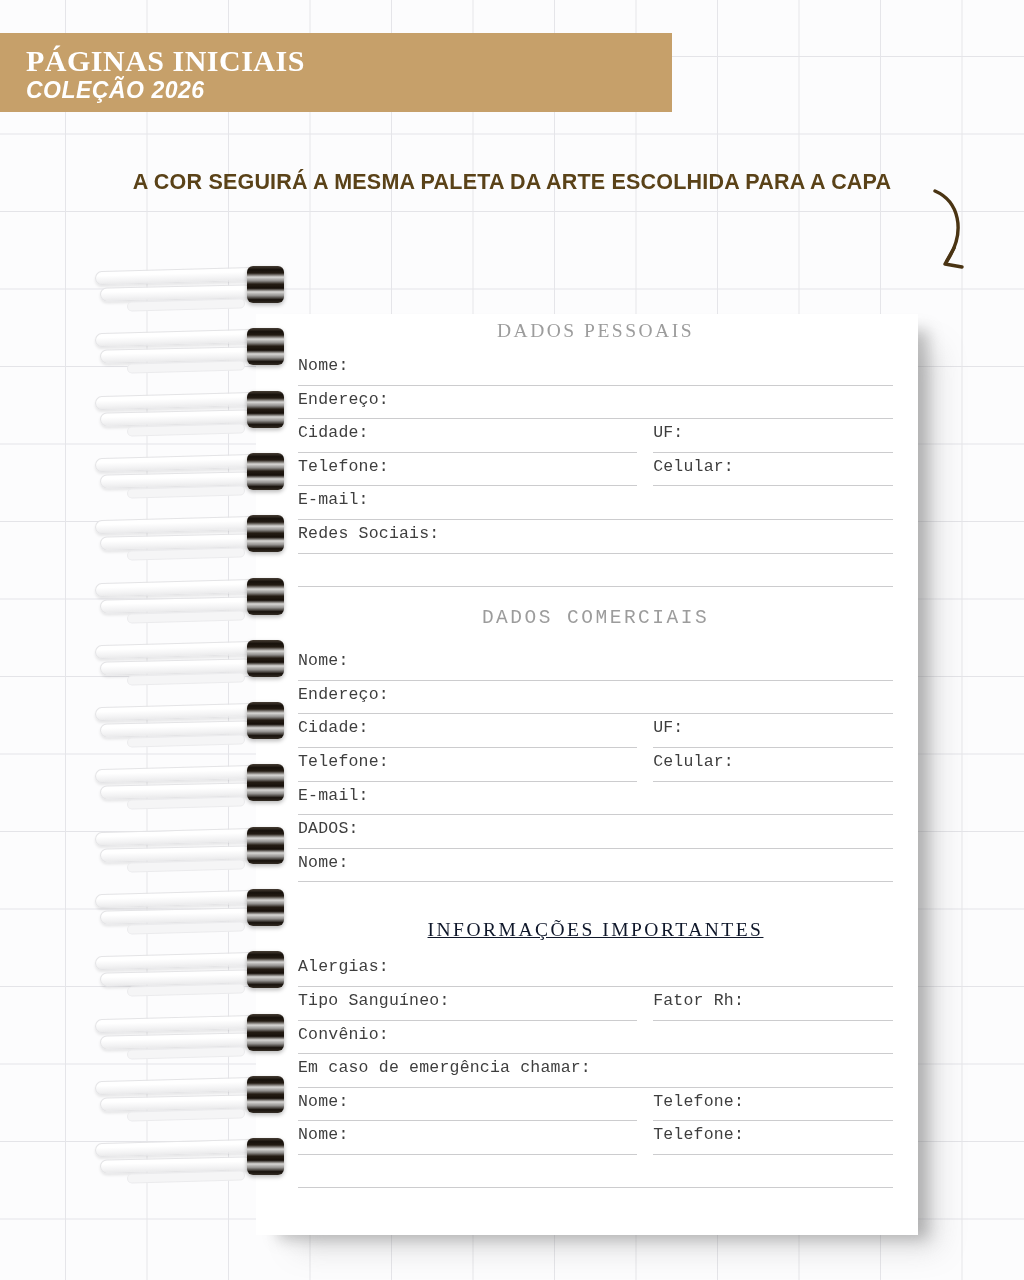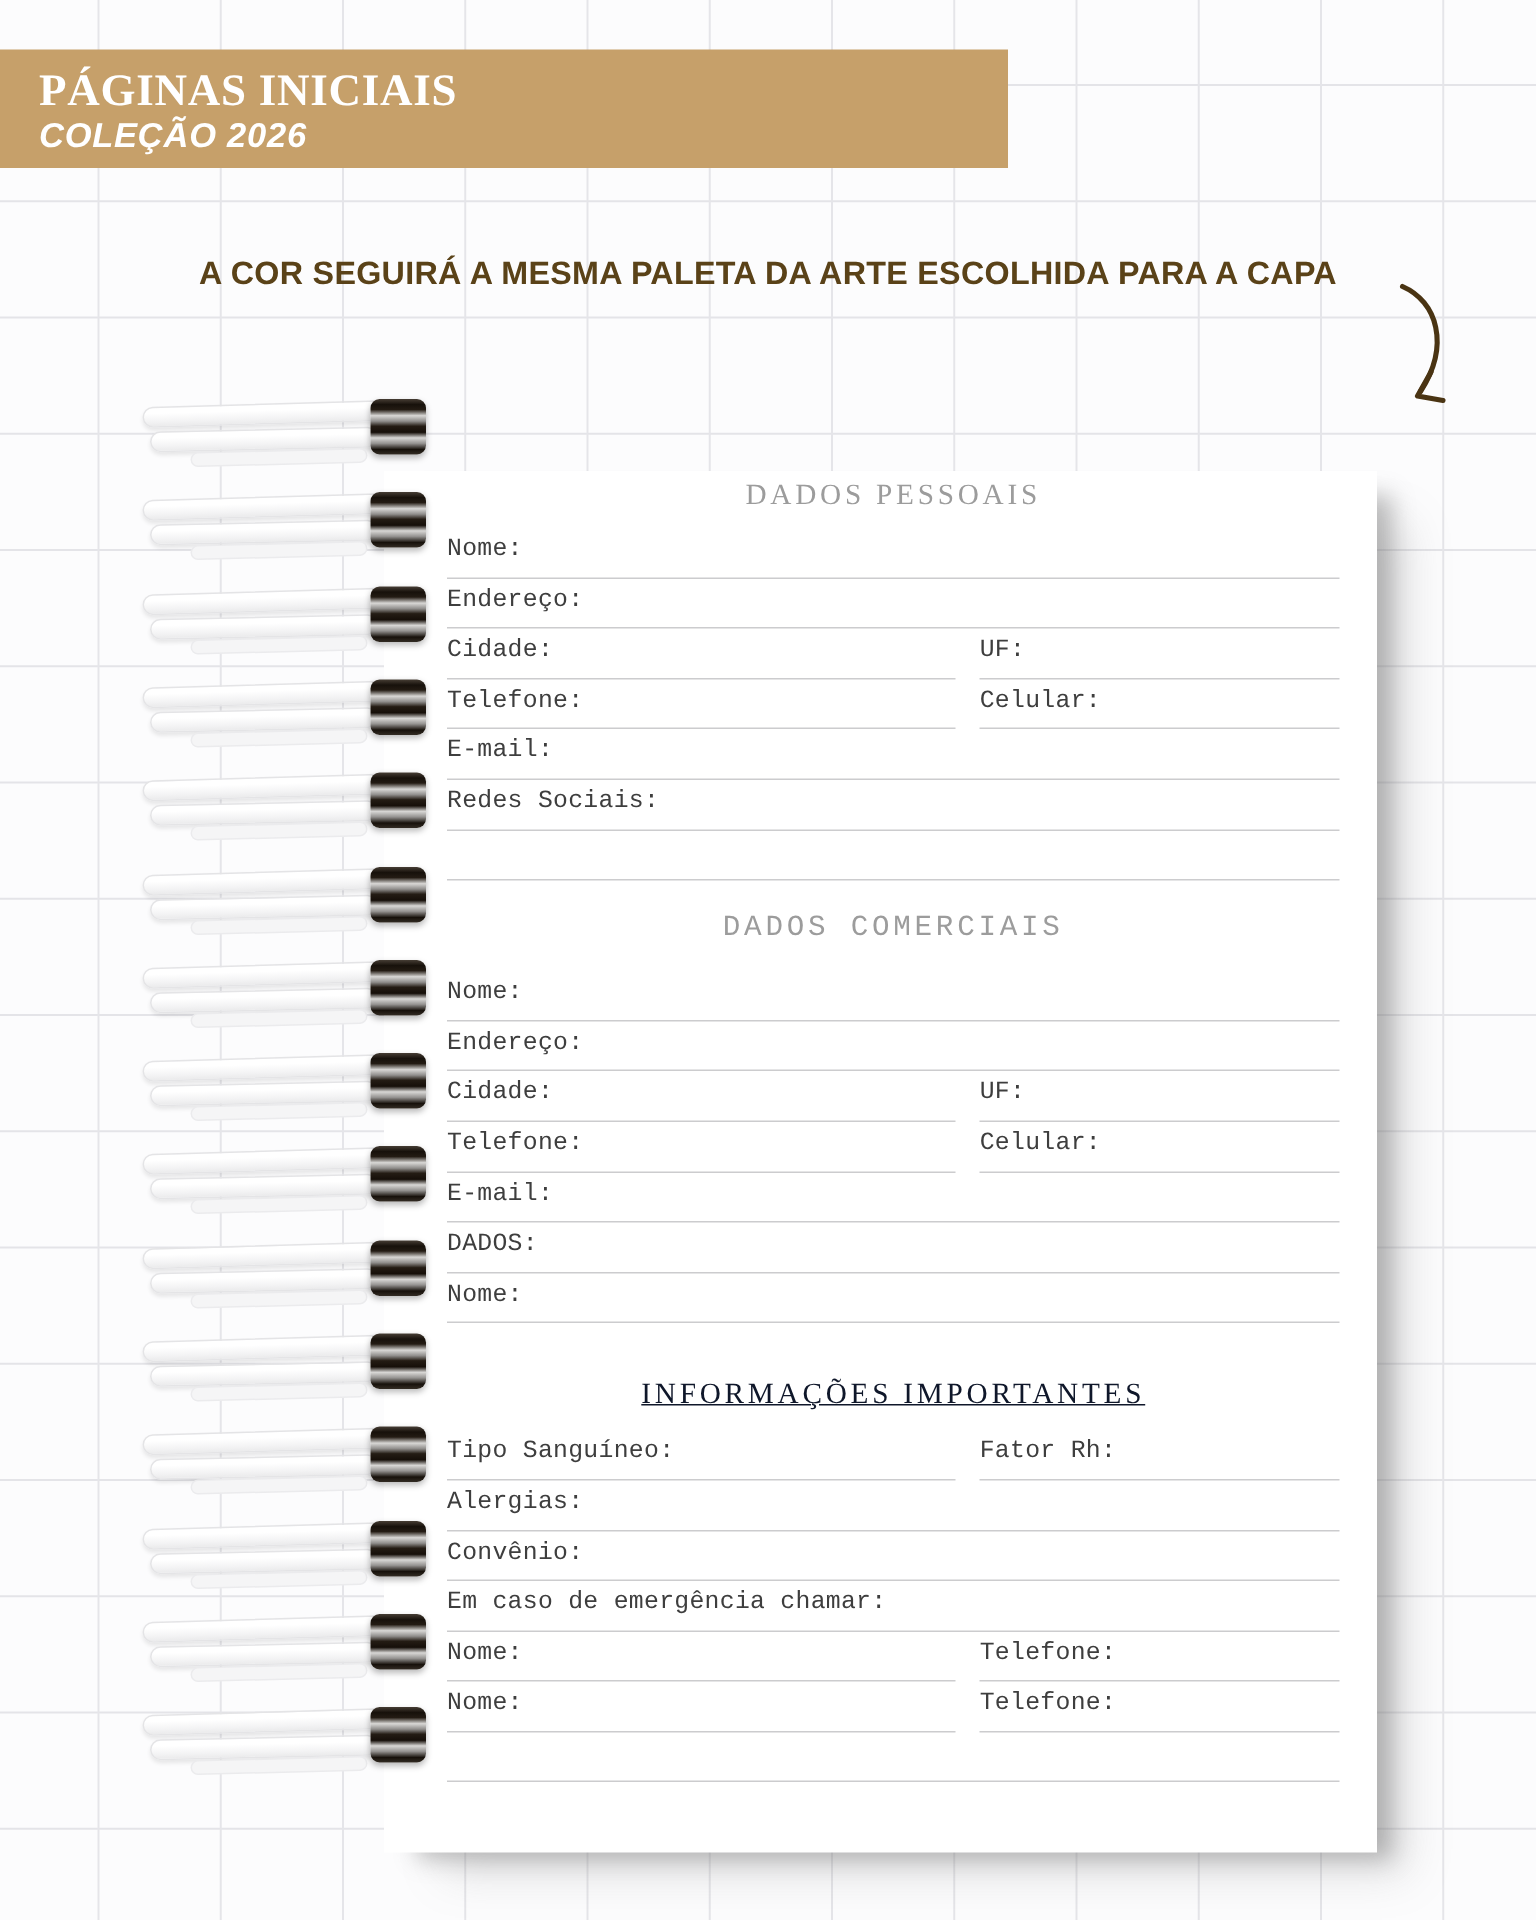--- a/index.html
+++ b/index.html
@@ -188,31 +188,31 @@
           </div>
         </div>
         <div class="frow">
           <div class="field" style="border-bottom-color: rgb(204, 204, 206);">
             <span class="flabel" style="color: rgb(62, 62, 62);">Nome:</span>
           </div>
         </div>
       </div>
       <div class="section">
         <div class="sheading" style="color: #0f172a; text-decoration: underline;">INFORMAÇÕES IMPORTANTES</div>
+        <div class="frow">
+          <div class="field" style="border-bottom-color: rgb(204, 204, 206);">
+            <span class="flabel" style="color: rgb(62, 62, 62);">Alergias:</span>
+          </div>
+        </div>
         <div class="frow two">
           <div class="field" style="border-bottom-color: rgb(204, 204, 206);">
             <span class="flabel" style="color: rgb(62, 62, 62);">Tipo Sanguíneo:</span>
           </div>
           <div class="field" style="border-bottom-color: rgb(204, 204, 206);">
             <span class="flabel" style="color: rgb(62, 62, 62);">Fator Rh:</span>
-          </div>
-        </div>
-        <div class="frow">
-          <div class="field" style="border-bottom-color: rgb(204, 204, 206);">
-            <span class="flabel" style="color: rgb(62, 62, 62);">Alergias:</span>
           </div>
         </div>
         <div class="frow">
           <div class="field" style="border-bottom-color: rgb(204, 204, 206);">
             <span class="flabel" style="color: rgb(62, 62, 62);">Convênio:</span>
           </div>
         </div>
         <div class="frow">
           <div class="field" style="border-bottom-color: rgb(204, 204, 206);">
             <span class="flabel" style="color: rgb(62, 62, 62);">Em caso de emergência chamar:</span>

